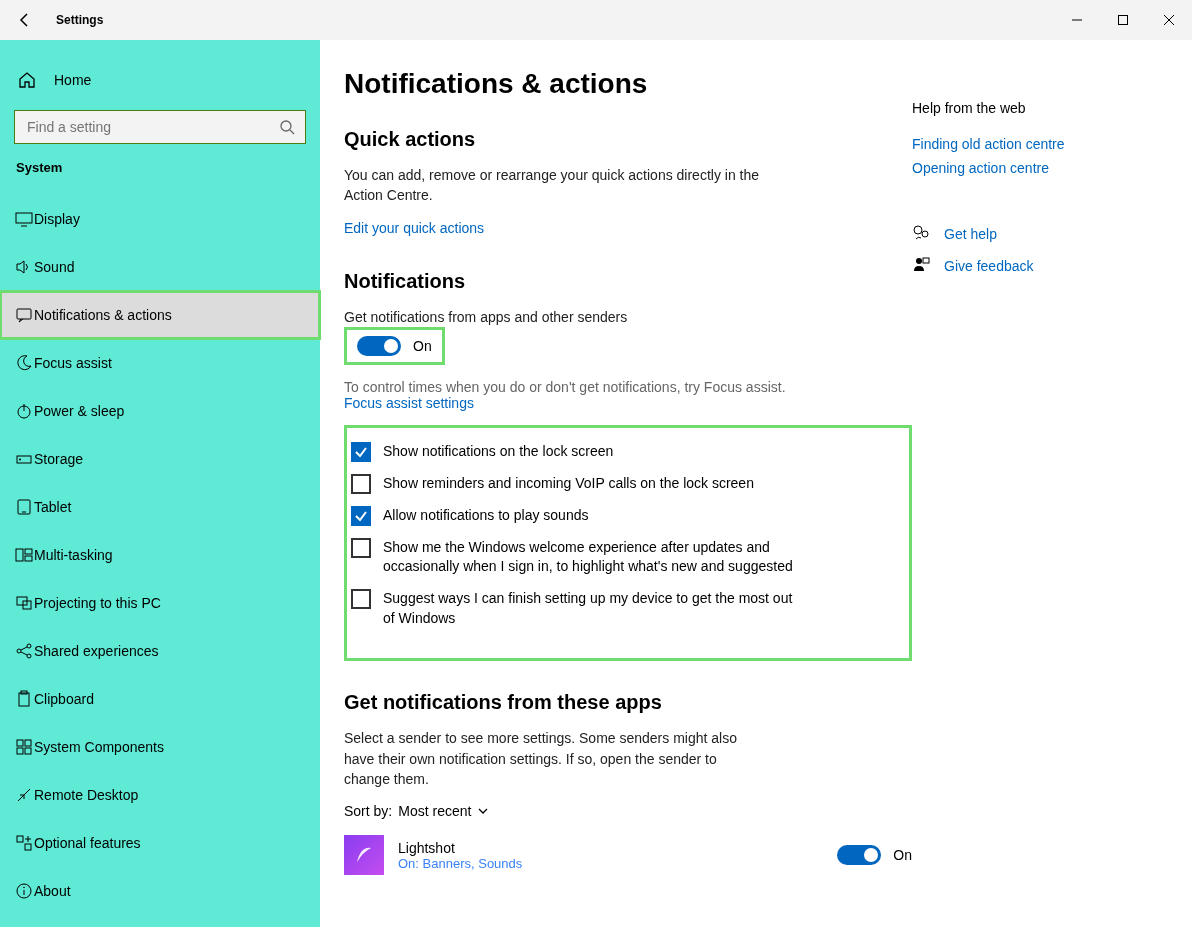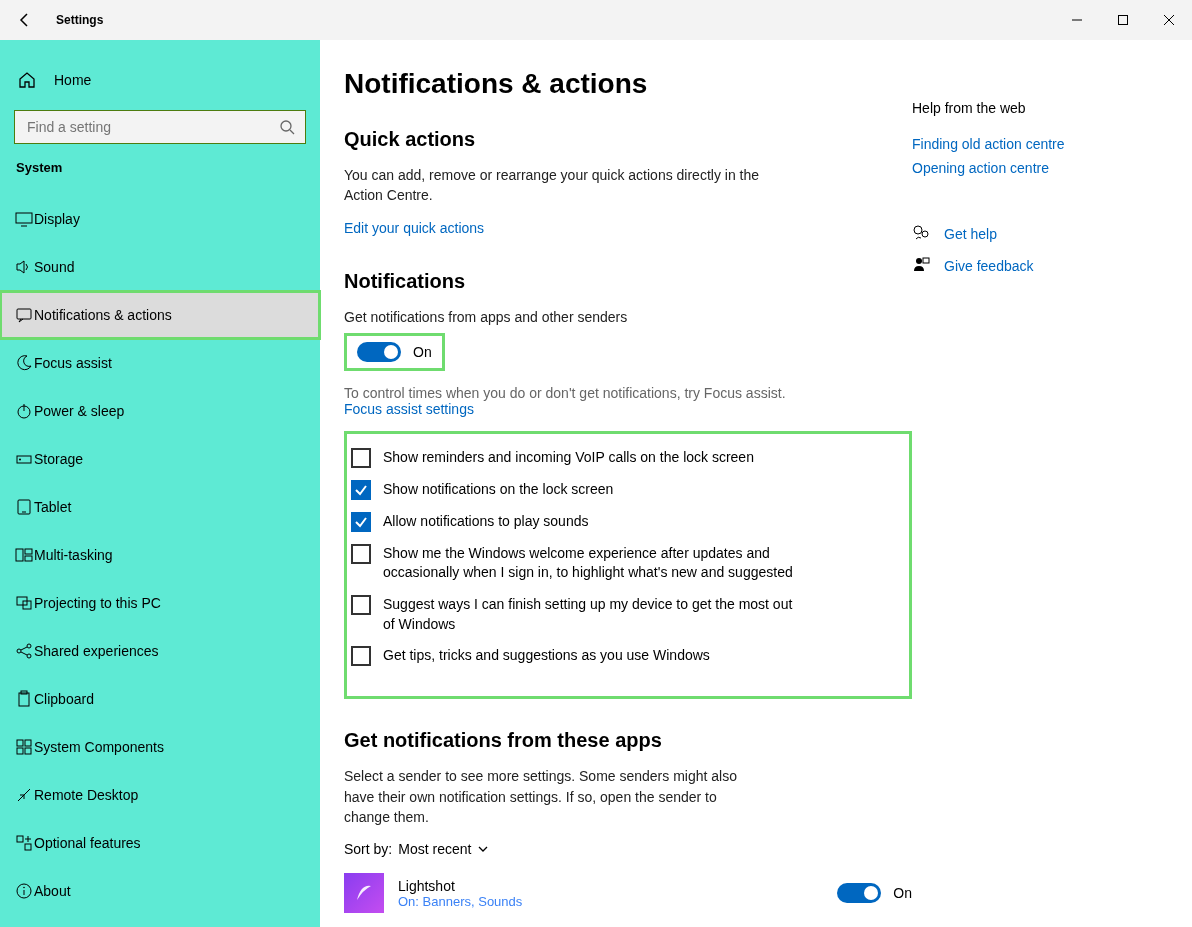--- a/index.html
+++ b/index.html
@@ -300,62 +300,58 @@
 
   <div class="main">
     <div class="content">
       <h1 class="page-title">Notifications &amp; actions</h1>
 
       <h2 class="section">Quick actions</h2>
       <div class="desc">You can add, remove or rearrange your quick actions directly in the Action Centre.</div>
       <span class="link">Edit your quick actions</span>
 
       <h2 class="section" style="margin-top:34px">Notifications</h2>
-      <div class="desc" style="margin-bottom:6px">Get notifications from apps and other senders</div>
+      <div class="desc" style="margin-bottom:0">Get notifications from apps and other senders</div>
       <div class="toggle-row hl-green-box">
         <div class="toggle"></div>
         <span>On</span>
       </div>
       <div class="muted" style="margin-top:14px">To control times when you do or don't get notifications, try Focus assist.</div>
       <span class="link">Focus assist settings</span>
 
       <div class="check-list hl-green-box" style="margin-top:14px">
         <div id="check-container">
-            <div class="check-item">
-              <div class="chk"></div>
-              <div class="lbl">Show reminders and incoming VoIP calls on the lock screen</div>
-            </div>
             <div class="check-item">
               <div class="chk checked">
                 <svg width="14" height="14" viewBox="0 0 14 14">
                   <path d="M2 7 L6 11 L12 3" fill="none" stroke-width="2"></path>
                 </svg>
               </div>
               <div class="lbl">Show notifications on the lock screen</div>
+            </div>
+            <div class="check-item">
+              <div class="chk"></div>
+              <div class="lbl">Show reminders and incoming VoIP calls on the lock screen</div>
             </div>
             <div class="check-item">
               <div class="chk checked">
                 <svg width="14" height="14" viewBox="0 0 14 14">
                   <path d="M2 7 L6 11 L12 3" fill="none" stroke-width="2"></path>
                 </svg>
               </div>
               <div class="lbl">Allow notifications to play sounds</div>
             </div>
             <div class="check-item">
               <div class="chk"></div>
               <div class="lbl">Show me the Windows welcome experience after updates and occasionally when I sign in, to highlight what's new and suggested</div>
             </div>
             <div class="check-item">
               <div class="chk"></div>
               <div class="lbl">Suggest ways I can finish setting up my device to get the most out of Windows</div>
             </div>
-            <div class="check-item">
-              <div class="chk"></div>
-              <div class="lbl">Get tips, tricks and suggestions as you use Windows</div>
-            </div>
           </div>
       </div>
 
       <h2 class="section" style="margin-top:30px">Get notifications from these apps</h2>
       <div class="desc">Select a sender to see more settings. Some senders might also have their own notification settings. If so, open the sender to change them.</div>
       <div class="sort-row">
         <span>Sort by:</span>
         <span style="font-weight:400">Most recent</span>
         <svg width="12" height="12" viewBox="0 0 12 12">
             <path d="M2 4 L6 8 L10 4" fill="none" stroke="#000" stroke-width="1.3"></path>

